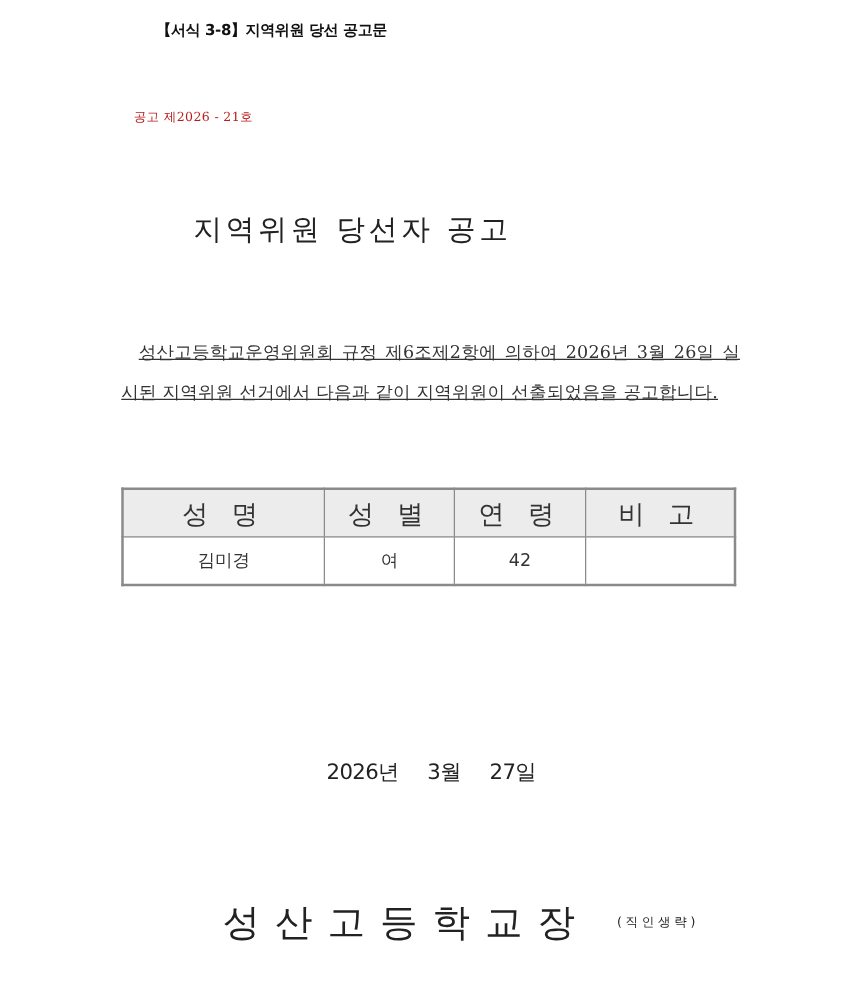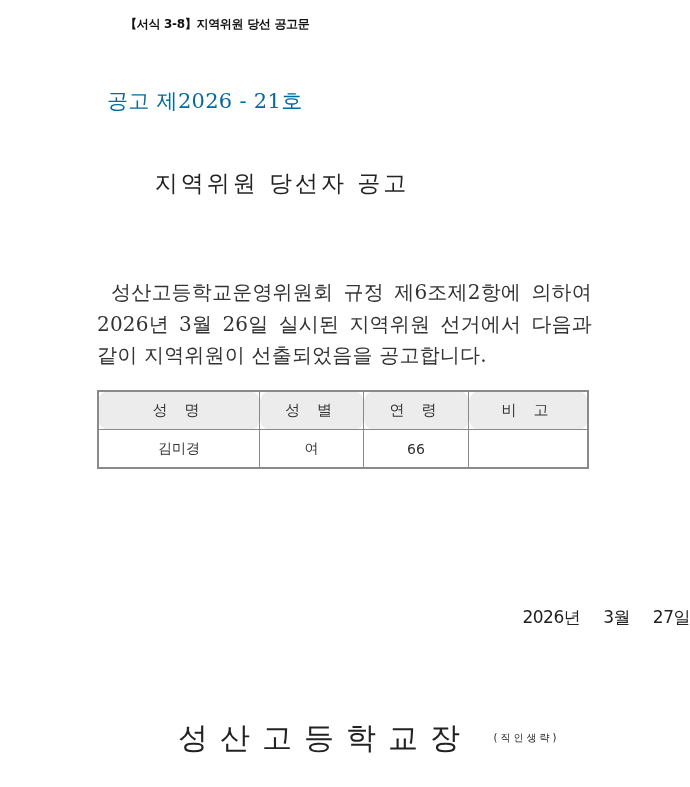--- a/index.html
+++ b/index.html
@@ -1,25 +1,25 @@
 <!DOCTYPE html>
 <html><head>
 <meta charset="utf-8">
 <style>
   html, body { margin:0; padding:0; background:#ffffff; }
   body { width:690px; height:787px; position:relative; overflow:hidden; color:#222; }
   .form-label { position:absolute; left:97px; top:16px; font-family:"DejaVu Sans", sans-serif; font-weight:bold; font-size:12px; letter-spacing:-0.3px; color:#111;margin-left:28px; }
-  .notice-no { position:absolute; left:107px; top:87px; font-family:"DejaVu Serif", serif; font-size:21px; color:#0369a1; letter-spacing:0.3px; }
+  .notice-no { position:absolute; left:107px; top:87px; font-family:"DejaVu Serif", serif; font-size:10px; color:#b91c1c; letter-spacing:0.3px; }
   .title { position:absolute; left:0; width:564px; top:168px; text-align:center; font-family:"DejaVu Sans", sans-serif; font-size:23px; color:#222; letter-spacing:3px; }
-  .body-text { position:absolute; left:97px; top:277px; width:495px; font-family:"DejaVu Serif", serif; font-size:20px; line-height:31.5px; color:#333; text-align:justify; text-indent:14px; letter-spacing:0.2px; }
+  .body-text { position:absolute; left:97px; top:267px; width:495px; font-family:"DejaVu Serif", serif; font-size:14px; line-height:31.5px; color:#333; text-align:justify; text-indent:14px; letter-spacing:0.2px;text-decoration:underline; }
   table.result { position:absolute; left:97px; top:390px; width:492px; border-collapse:collapse; font-family:"DejaVu Sans", sans-serif; font-size:14px; color:#333; }
   table.result th, table.result td { border:1px solid #8a8a8a; text-align:center; height:37px; padding:0; font-weight:normal; }
-  table.result th { background:#ececec; letter-spacing:6px; font-size:15px;border-radius:11px; }
+  table.result th { background:#ececec; letter-spacing:6px; font-size:21px; }
   table.result { border:2px solid #8a8a8a; }
-  .date { position:absolute; left:0; width:690px; top:606px; text-align:right; font-family:"DejaVu Sans", sans-serif; font-size:17px; color:#222; letter-spacing:-0.5px; }
+  .date { position:absolute; left:0; width:690px; top:606px; text-align:center; font-family:"DejaVu Sans", sans-serif; font-size:17px; color:#222; letter-spacing:-0.5px; }
   .date span { display:inline-block; }
   .date .gap { width:18px; }
   .signature { position:absolute; left:178px; top:718px; font-family:"DejaVu Sans", sans-serif; font-size:30px; color:#222; letter-spacing:12px; white-space:nowrap; }
   .seal { font-size:10px; letter-spacing:3px; vertical-align:middle; position:relative; top:-2px; }
 </style>
 </head>
 <body>
 
 <div class="form-label">【서식 3-8】지역위원 당선 공고문</div>
 
@@ -35,21 +35,21 @@
       <th style="width:160px">성 명</th>
       <th style="width:103px">성 별</th>
       <th style="width:104px">연 령</th>
       <th>비 고</th>
     </tr>
   </thead>
   <tbody>
     <tr>
       <td>김미경</td>
       <td>여</td>
-      <td>66</td>
+      <td>42</td>
       <td></td>
     </tr>
   </tbody>
 </table>
 
 <div class="date">
   <span>2026년</span><span class="gap"></span>
   <span>3월</span><span class="gap"></span>
   <span>27일</span>
 </div>

